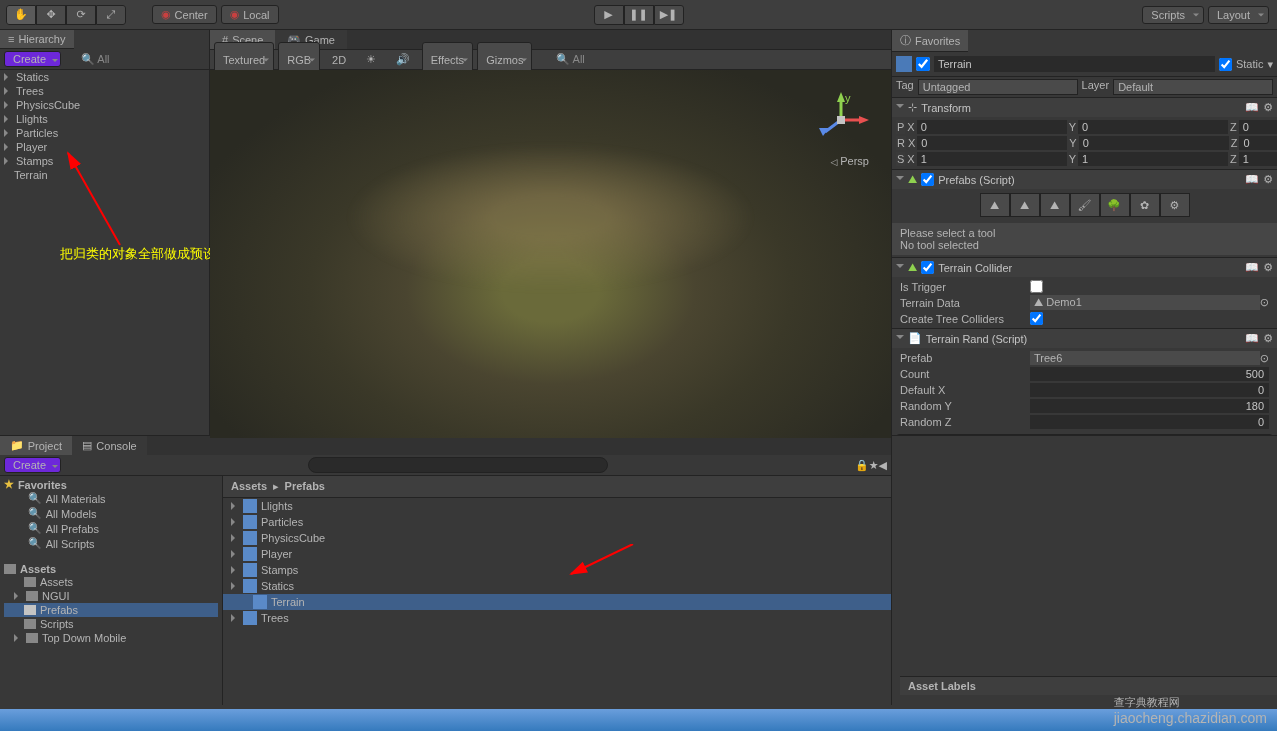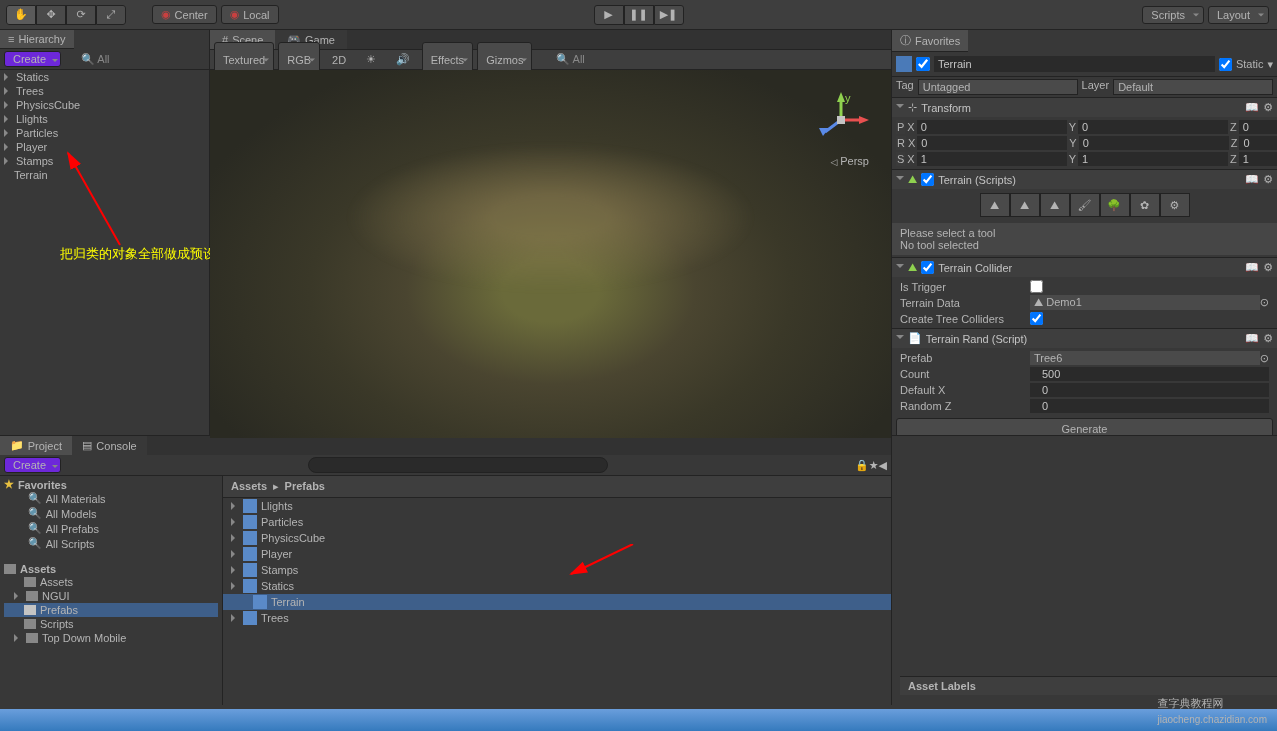--- a/index.html
+++ b/index.html
@@ -58,21 +58,21 @@
 .comp-body { padding: 2px 4px; }
 .xyz-row { display: flex; align-items: center; padding: 1px 0; gap: 2px; }
 .xyz-label { width: 16px; background: #3a3a3a; text-align: center; padding: 1px; }
 .xyz-field { flex: 1; background: #2a2a2a; padding: 1px 4px; border: none; color: #c4c4c4; }
 .axis-label { width: 14px; }
 .terrain-tools { display: flex; justify-content: center; gap: 0; padding: 4px; }
 .tt-btn { width: 30px; height: 24px; background: #4a4a4a; border: 1px solid #222; cursor: pointer; display: flex; align-items: center; justify-content: center; }
 .tool-status { background: #464646; padding: 4px 8px; margin: 2px 0; }
 .prop-row { display: flex; align-items: center; padding: 1px 4px; }
 .prop-label { width: 130px; }
-.prop-field { flex: 1; background: #2a2a2a; padding: 1px 12px; border: none; color: #c4c4c4; }
+.prop-field { flex: 1; background: #2a2a2a; padding: 1px 5px; border: none; color: #c4c4c4; text-align: right; }
 .obj-field { flex: 1; background: #4a4a4a; padding: 1px 4px; }
 .generate-btn { width: 100%; background: #4a4a4a; border: 1px solid #222; padding: 4px; margin-top: 4px; border-radius: 3px; cursor: pointer; }
 .asset-labels { position: absolute; bottom: 28px; width: 386px; right: 0; padding: 3px 8px; background: #3e3e3e; border-top: 1px solid #232323; }
 
 .bottom-area { display: flex; height: 270px; border-top: 1px solid #232323; }
 .project-panel { width: 222px; background: #383838; }
 .proj-tabs { display: flex; background: #323232; }
 .proj-tab { padding: 3px 10px; background: #4e4e4e; cursor: pointer; display: flex; align-items: center; gap: 4px; }
 .proj-tab.inactive { background: #383838; color: #7a7a7a; }
 .fav-section { padding: 2px 4px; }
@@ -275,21 +275,21 @@
             <input class="xyz-field" value="1" style="">
           </div>
       </div>
     </div>
 
     <div class="component">
       <div class="comp-header">
           <span class="comp-fold"></span>
           <span style="color:#8fd14f">⛰</span>
           <input type="checkbox" checked="" style="">
-          <span class="comp-title">Terrain (Scripts)</span>
+          <span class="comp-title">Prefabs (Script)</span>
           <span>📖</span>
           <span>⚙</span>
         </div>
       <div class="terrain-tools">
         <div class="tt-btn">⛰</div>
         <div class="tt-btn">⛰</div>
         <div class="tt-btn">⛰</div>
         <div class="tt-btn">🖌</div>
         <div class="tt-btn">🌳</div>
         <div class="tt-btn">✿</div>
@@ -343,20 +343,24 @@
           </div>
         <div class="prop-row">
             <span class="prop-label">Count</span>
             <input class="prop-field" value="500" style="">
           </div>
         <div class="prop-row">
             <span class="prop-label">Default X</span>
             <input class="prop-field" value="0" style="">
           </div>
         <div class="prop-row">
+            <span class="prop-label">Random Y</span>
+            <input class="prop-field" value="180" style="">
+          </div>
+        <div class="prop-row">
             <span class="prop-label">Random Z</span>
             <input class="prop-field" value="0" style="">
           </div>
         <button class="generate-btn">Generate</button>
       </div>
     </div>
 
     
   </div>
 </div>
@@ -491,13 +495,13 @@
     </div>
   </div>
   <div style="width:386px;position:relative;border-left:1px solid #232323">
     <div class="asset-labels" style="position:absolute;bottom:10px;left:8px;right:0">
       <span style="font-weight:bold">Asset Labels</span>
     </div>
   </div>
 </div>
 
 <div class="taskbar"></div>
-<div class="watermark"><span>查字典教程网</span><br><span style="font-size:10px">jiaocheng.chazidian.com</span></div>
+<div class="watermark"><span>查字典教程网</span><br><span style="font-size:14px">jiaocheng.chazidian.com</span></div>
 
 </body></html>

